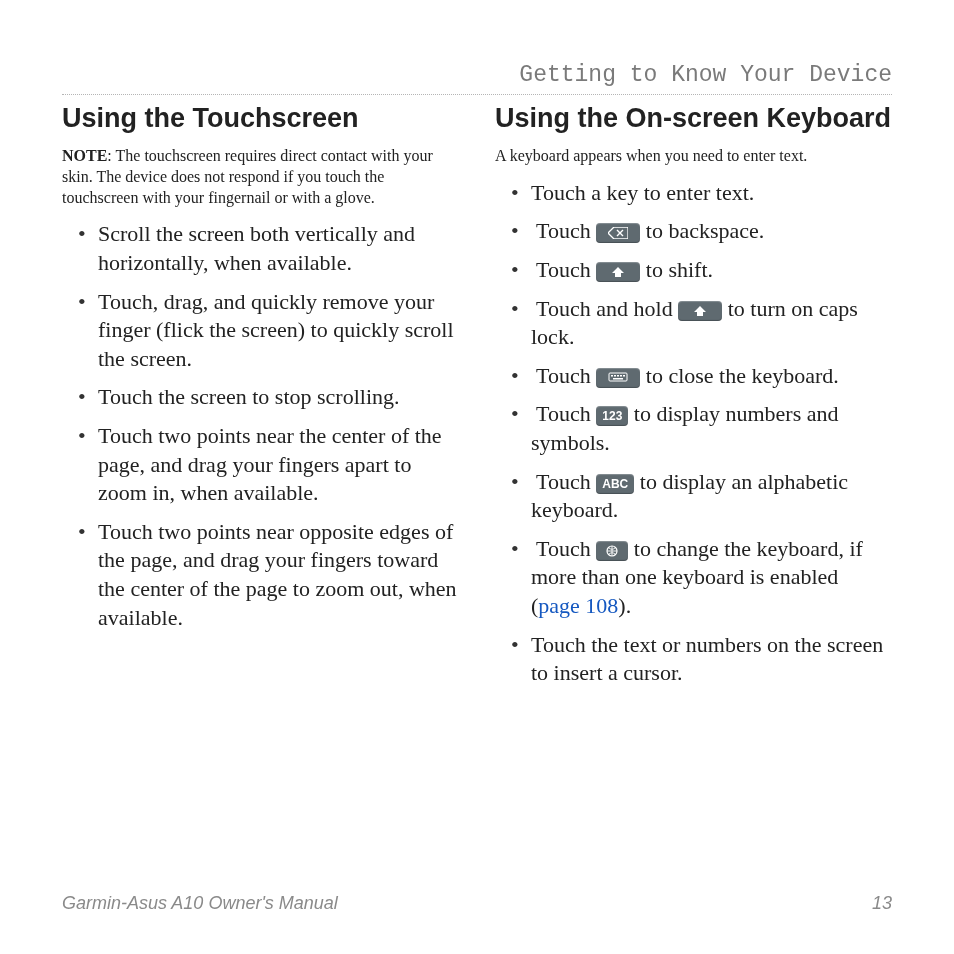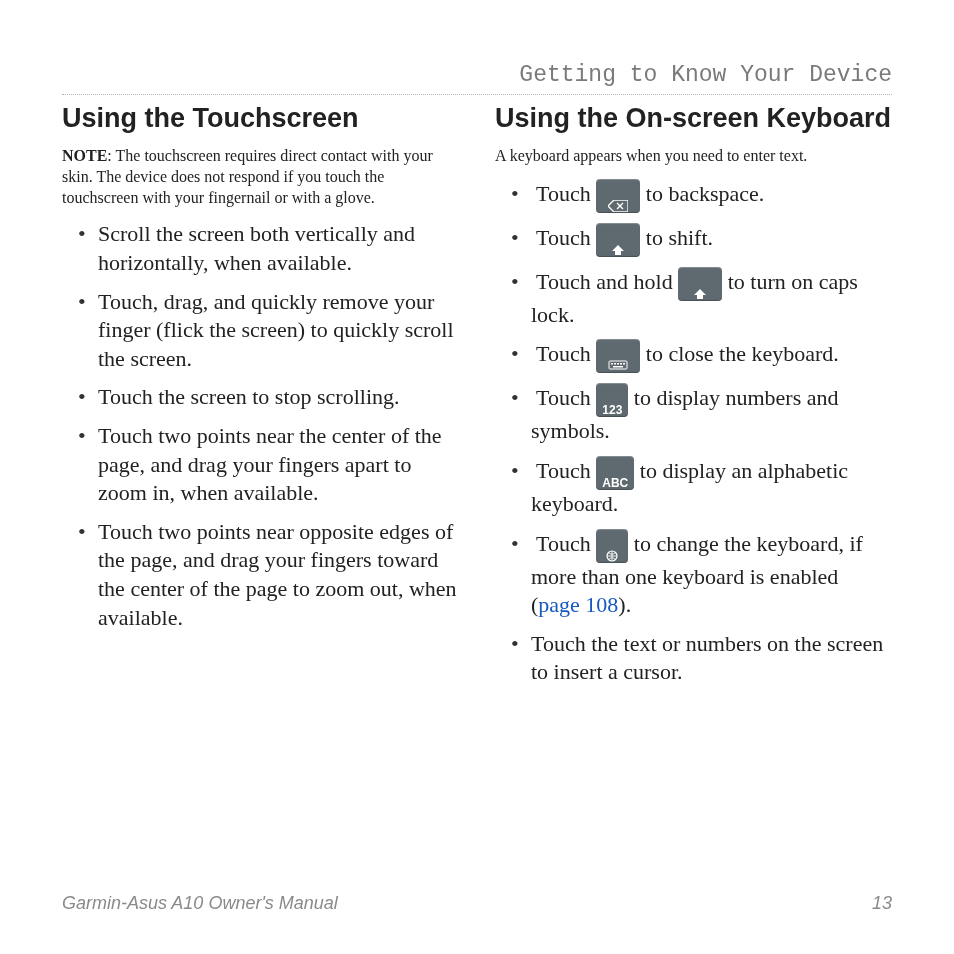--- a/index.html
+++ b/index.html
@@ -32,21 +32,21 @@
   p { font-size: 16px; line-height: 1.3; margin-bottom: 12px; }
   .note-label { font-weight: 700; }
   ul { list-style: none; }
   li { font-size: 22px; line-height: 1.3; margin-bottom: 10px;
        padding-left: 36px; text-indent: -20px; }
   li::before { content: "•"; color: #333; display: inline-block; width: 20px; text-indent:0; }
   li > span { text-indent: 0; }
   .icon-key {
     display: inline-block; vertical-align: middle;
     background: #5f6a70; color: #fff;
-    border-radius: 4px; padding: 17px 6px;
+    border-radius: 4px; padding: 0 6px;
     font-size: 12px; line-height: 20px; height: 20px; min-width: 44px;
     text-align: center;
     box-shadow: inset 0 -1px 1px rgba(0,0,0,.25), inset 0 1px 1px rgba(255,255,255,.25);
     font-family: Arial, Helvetica, sans-serif; font-weight: 700;
     text-indent: 0;
   }
   .icon-key.sm { min-width: 32px; }
   .icon-key svg { vertical-align: -2px; }
   .footer {
     display: flex; justify-content: space-between; align-items: baseline;
@@ -78,20 +78,21 @@
         <li><span>Touch two points near the center of the page, and drag your fingers apart to zoom in, when available.</span></li>
         <li><span>Touch two points near opposite edges of the page, and drag your fingers toward the center of the page to zoom out, when available.</span></li>
       </ul>
     </div>
 
     <div class="col">
       <h2>Using the On-screen Keyboard</h2>
       <p>A keyboard appears when you need to enter text.</p>
       <ul>
 
+        <li><span>Touch a key to enter text.</span></li>
 
         <li>
           <span>Touch </span><span class="icon-key"><svg width="20" height="12" viewBox="0 0 20 12">
                 <path d="M6 0 L20 0 L20 12 L6 12 L0 6 Z" fill="none" stroke="#fff" stroke-width="1.3"></path>
                 <path d="M9 3 L15 9 M15 3 L9 9" stroke="#fff" stroke-width="1.4"></path>
               </svg></span><span> to backspace.</span>
         </li>
 
         <li>
           <span>Touch </span><span class="icon-key"><svg width="14" height="12" viewBox="0 0 14 12">

